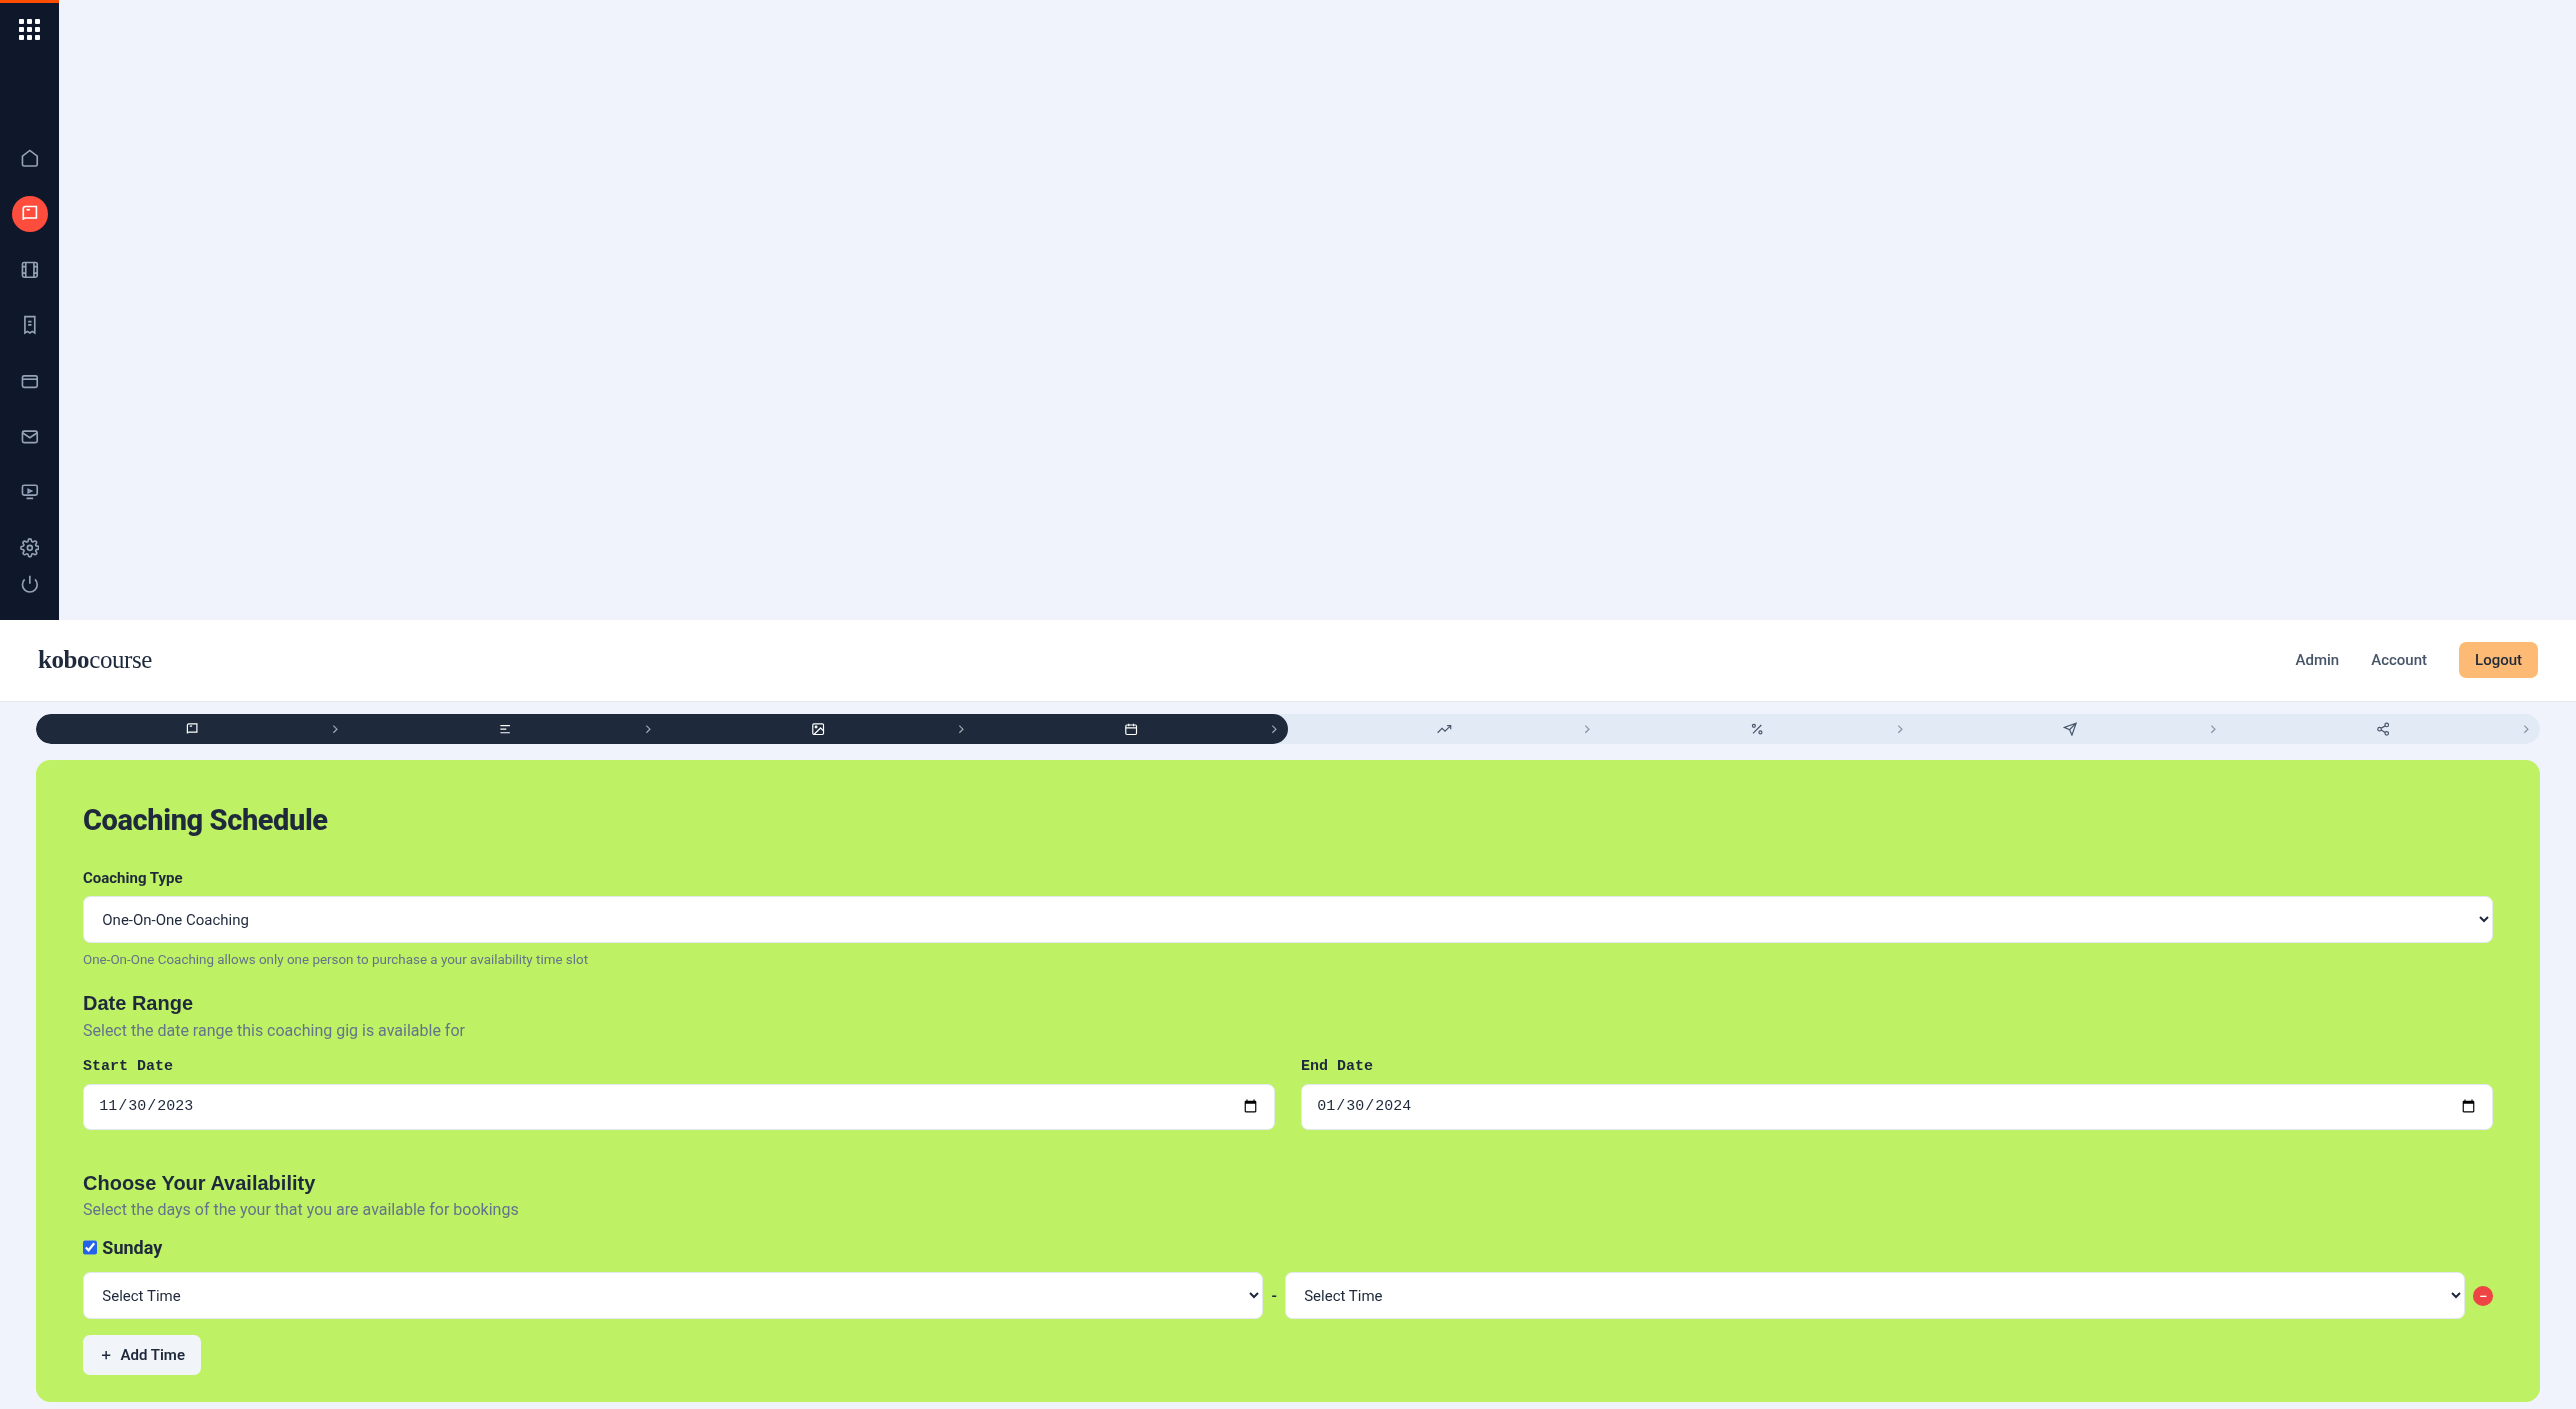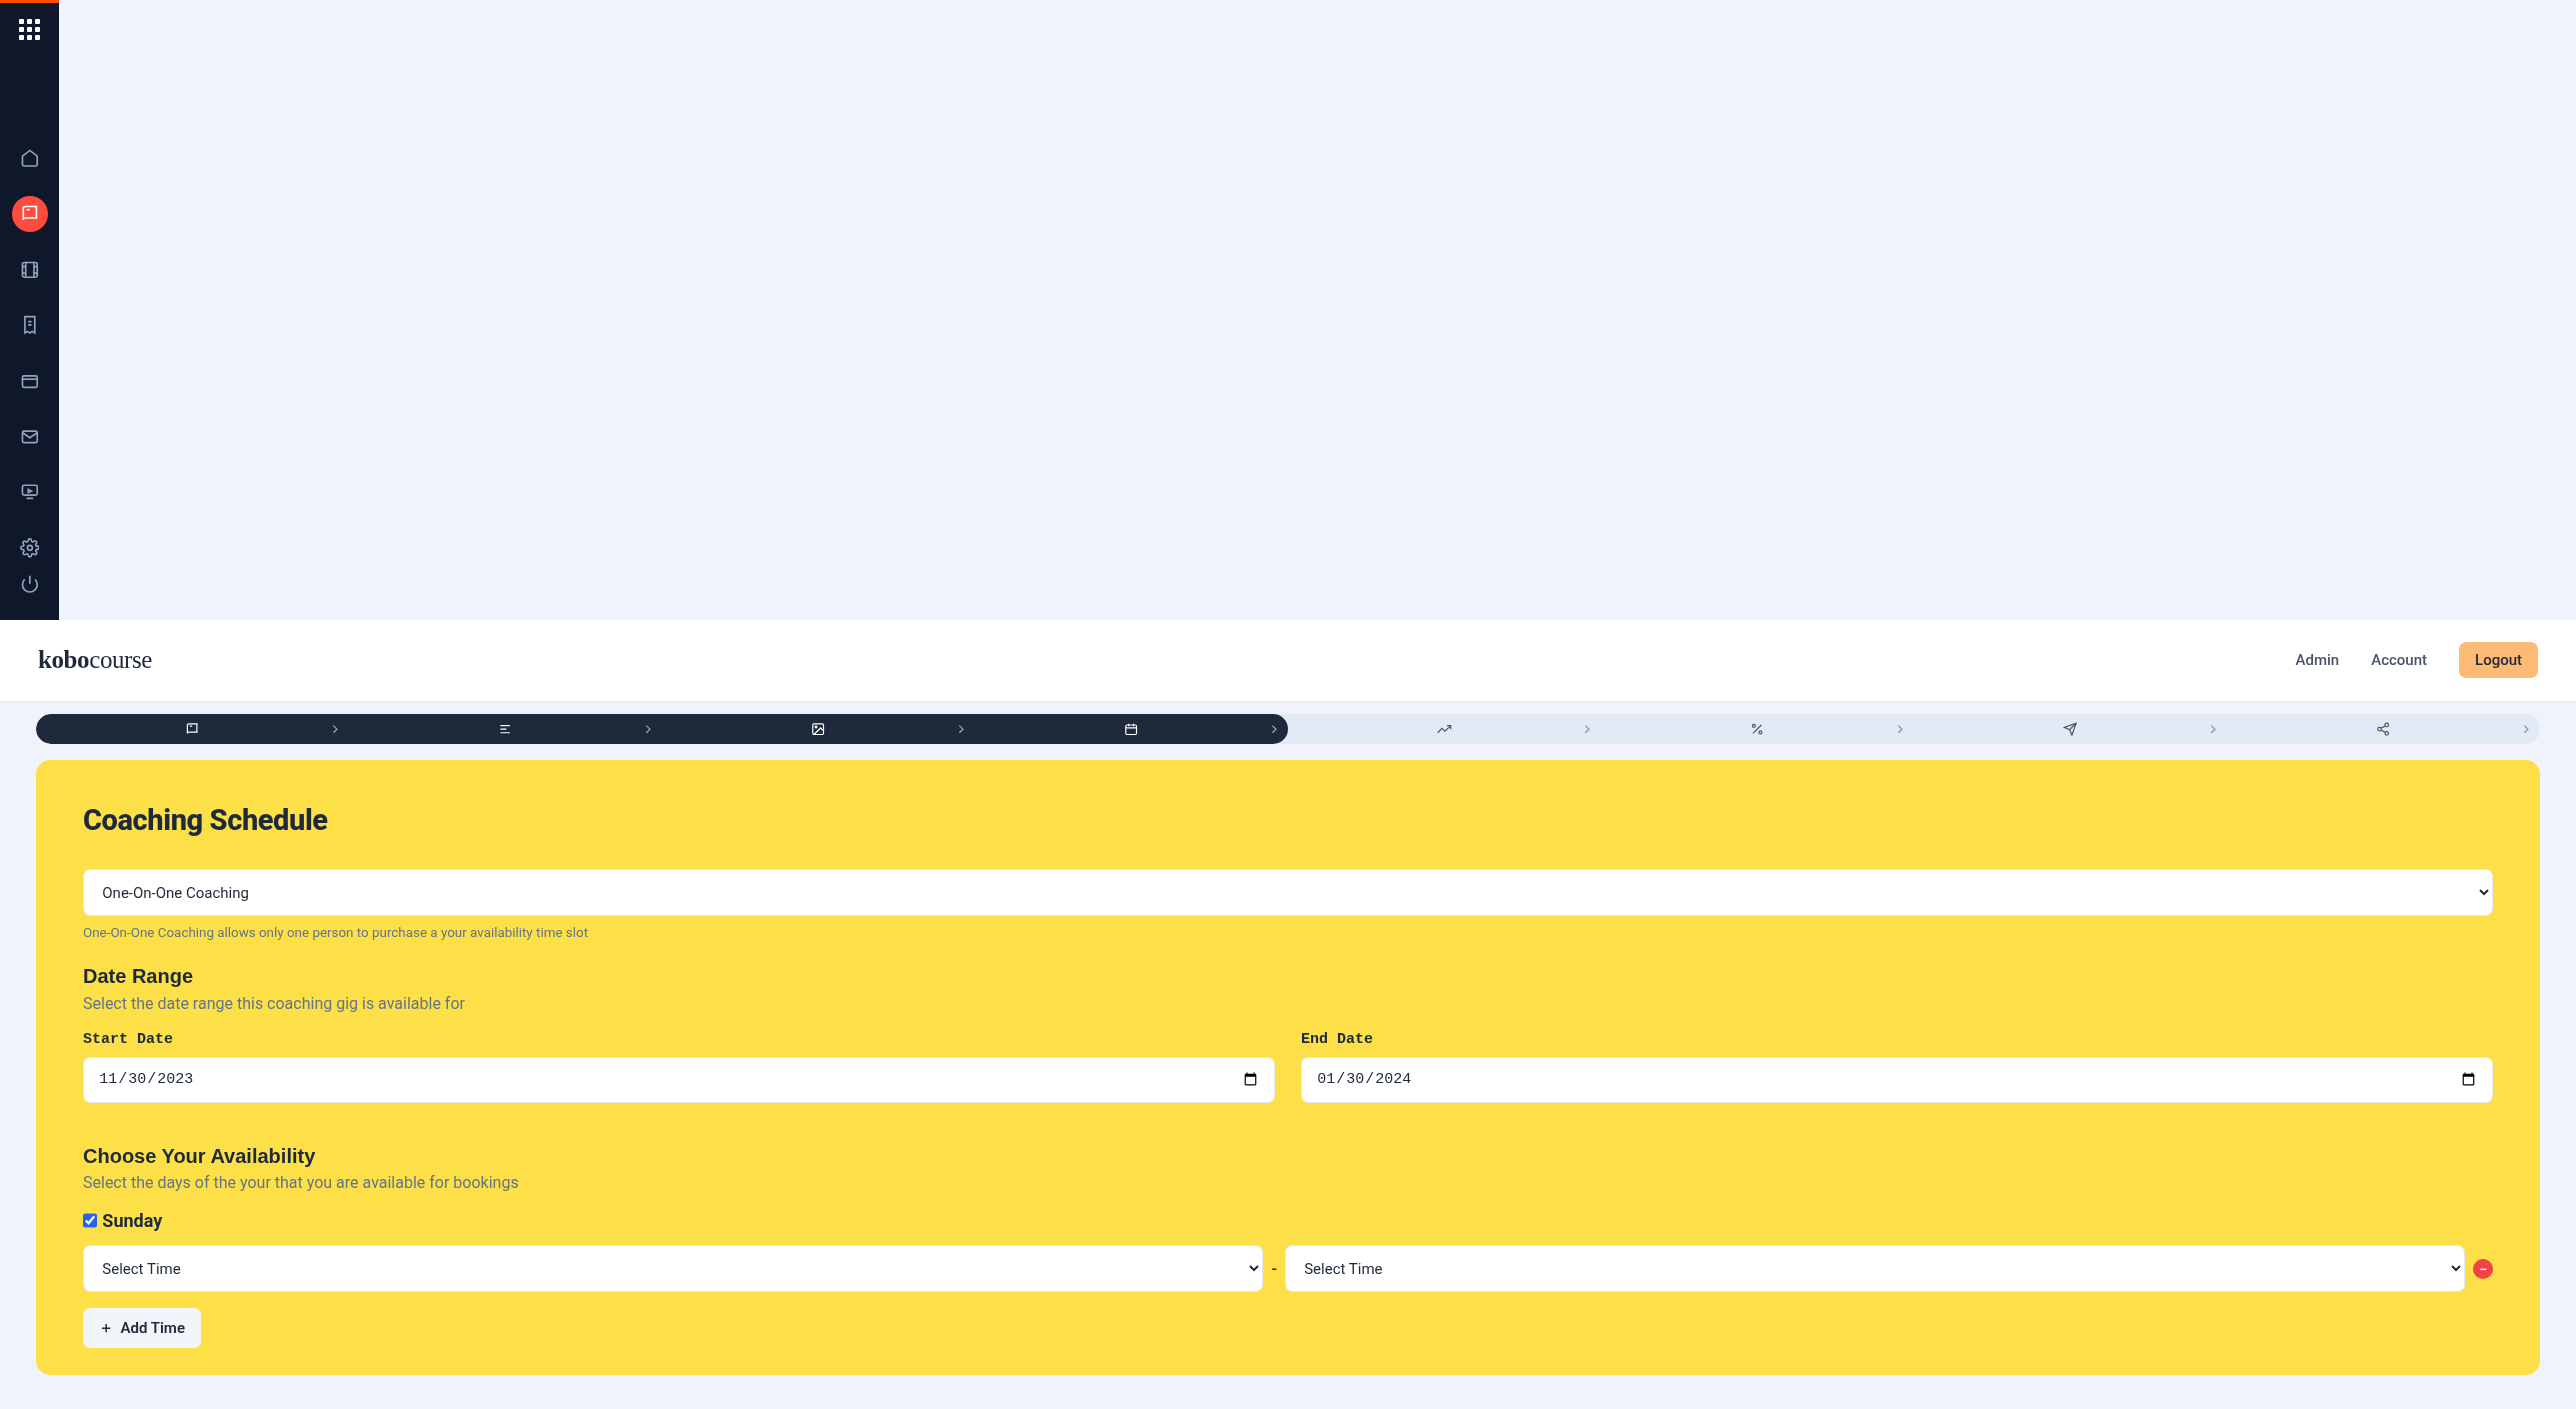--- a/index.html
+++ b/index.html
@@ -33,21 +33,21 @@
 
 .steps { display: flex; background: #e2eaf5; border-radius: 894px; overflow: hidden; height: 30px; margin: 0 auto; width: 100%; }
 .steps-dark { display: flex; background: #1e293b; border-radius: 894px; flex: 0 0 50%; }
 .step-item { flex: 1; display: flex; align-items: center; justify-content: center; position: relative; }
 .step-item svg { width: 14.3px; height: 14.3px; }
 .steps-dark .step-item { color: #fff; }
 .steps-light { display: flex; flex: 1; }
 .steps-light .step-item { color: #475569; }
 .step-chevron { position: absolute; right: 7.2px; width: 12.5px; height: 12.5px; color: inherit; opacity: 0.6; }
 
-.card { background: #fde047; border-radius: 14.3px; margin-top: 16px; padding: 43px 47px 27px 47px; }
+.card { background: #bef264; border-radius: 14.3px; margin-top: 16px; padding: 43px 47px 27px 47px; }
 
 .page-title { font-size: 29px; font-weight: 800; color: #1e293b; letter-spacing: -0.4px; margin-bottom: 32px; }
 
 .field-group { margin-bottom: 25px; }
 .field-label { font-size: 15px; font-weight: 700; color: #1e293b; margin-bottom: 9px; display: block; }
 .select-input, .date-input, .time-select { width: 100%; border: 0.9px solid #e2e8f0; border-radius: 7.2px; padding: 12.5px 14.3px; font-size: 15px; color: #1e293b; background: #fff; font-family: inherit; }
 .help-text { font-size: 13.4px; color: #64748b; margin-top: 9px; }
 
 .section-heading { font-family: Liberation Sans, sans-serif; font-size: 20px; font-weight: 700; color: #1e293b; margin-bottom: 5.4px; }
 .section-sub { font-size: 16px; color: #64748b; margin-bottom: 18px; }
@@ -232,20 +232,21 @@
                 <path d="M9 18l6-6-6-6"></path>
               </svg>
           </div>
         </div>
       </div>
 
       <div class="card">
         <h1 class="page-title">Coaching Schedule</h1>
 
         <div class="field-group">
+          <label class="field-label">Coaching Type</label>
           <select class="select-input">
             <option>One-On-One Coaching</option>
           </select>
           <div class="help-text">One-On-One Coaching allows only one person to purchase a your availability time slot</div>
         </div>
 
         <h2 class="section-heading">Date Range</h2>
         <p class="section-sub">Select the date range this coaching gig is available for</p>
 
         <div class="date-row">

